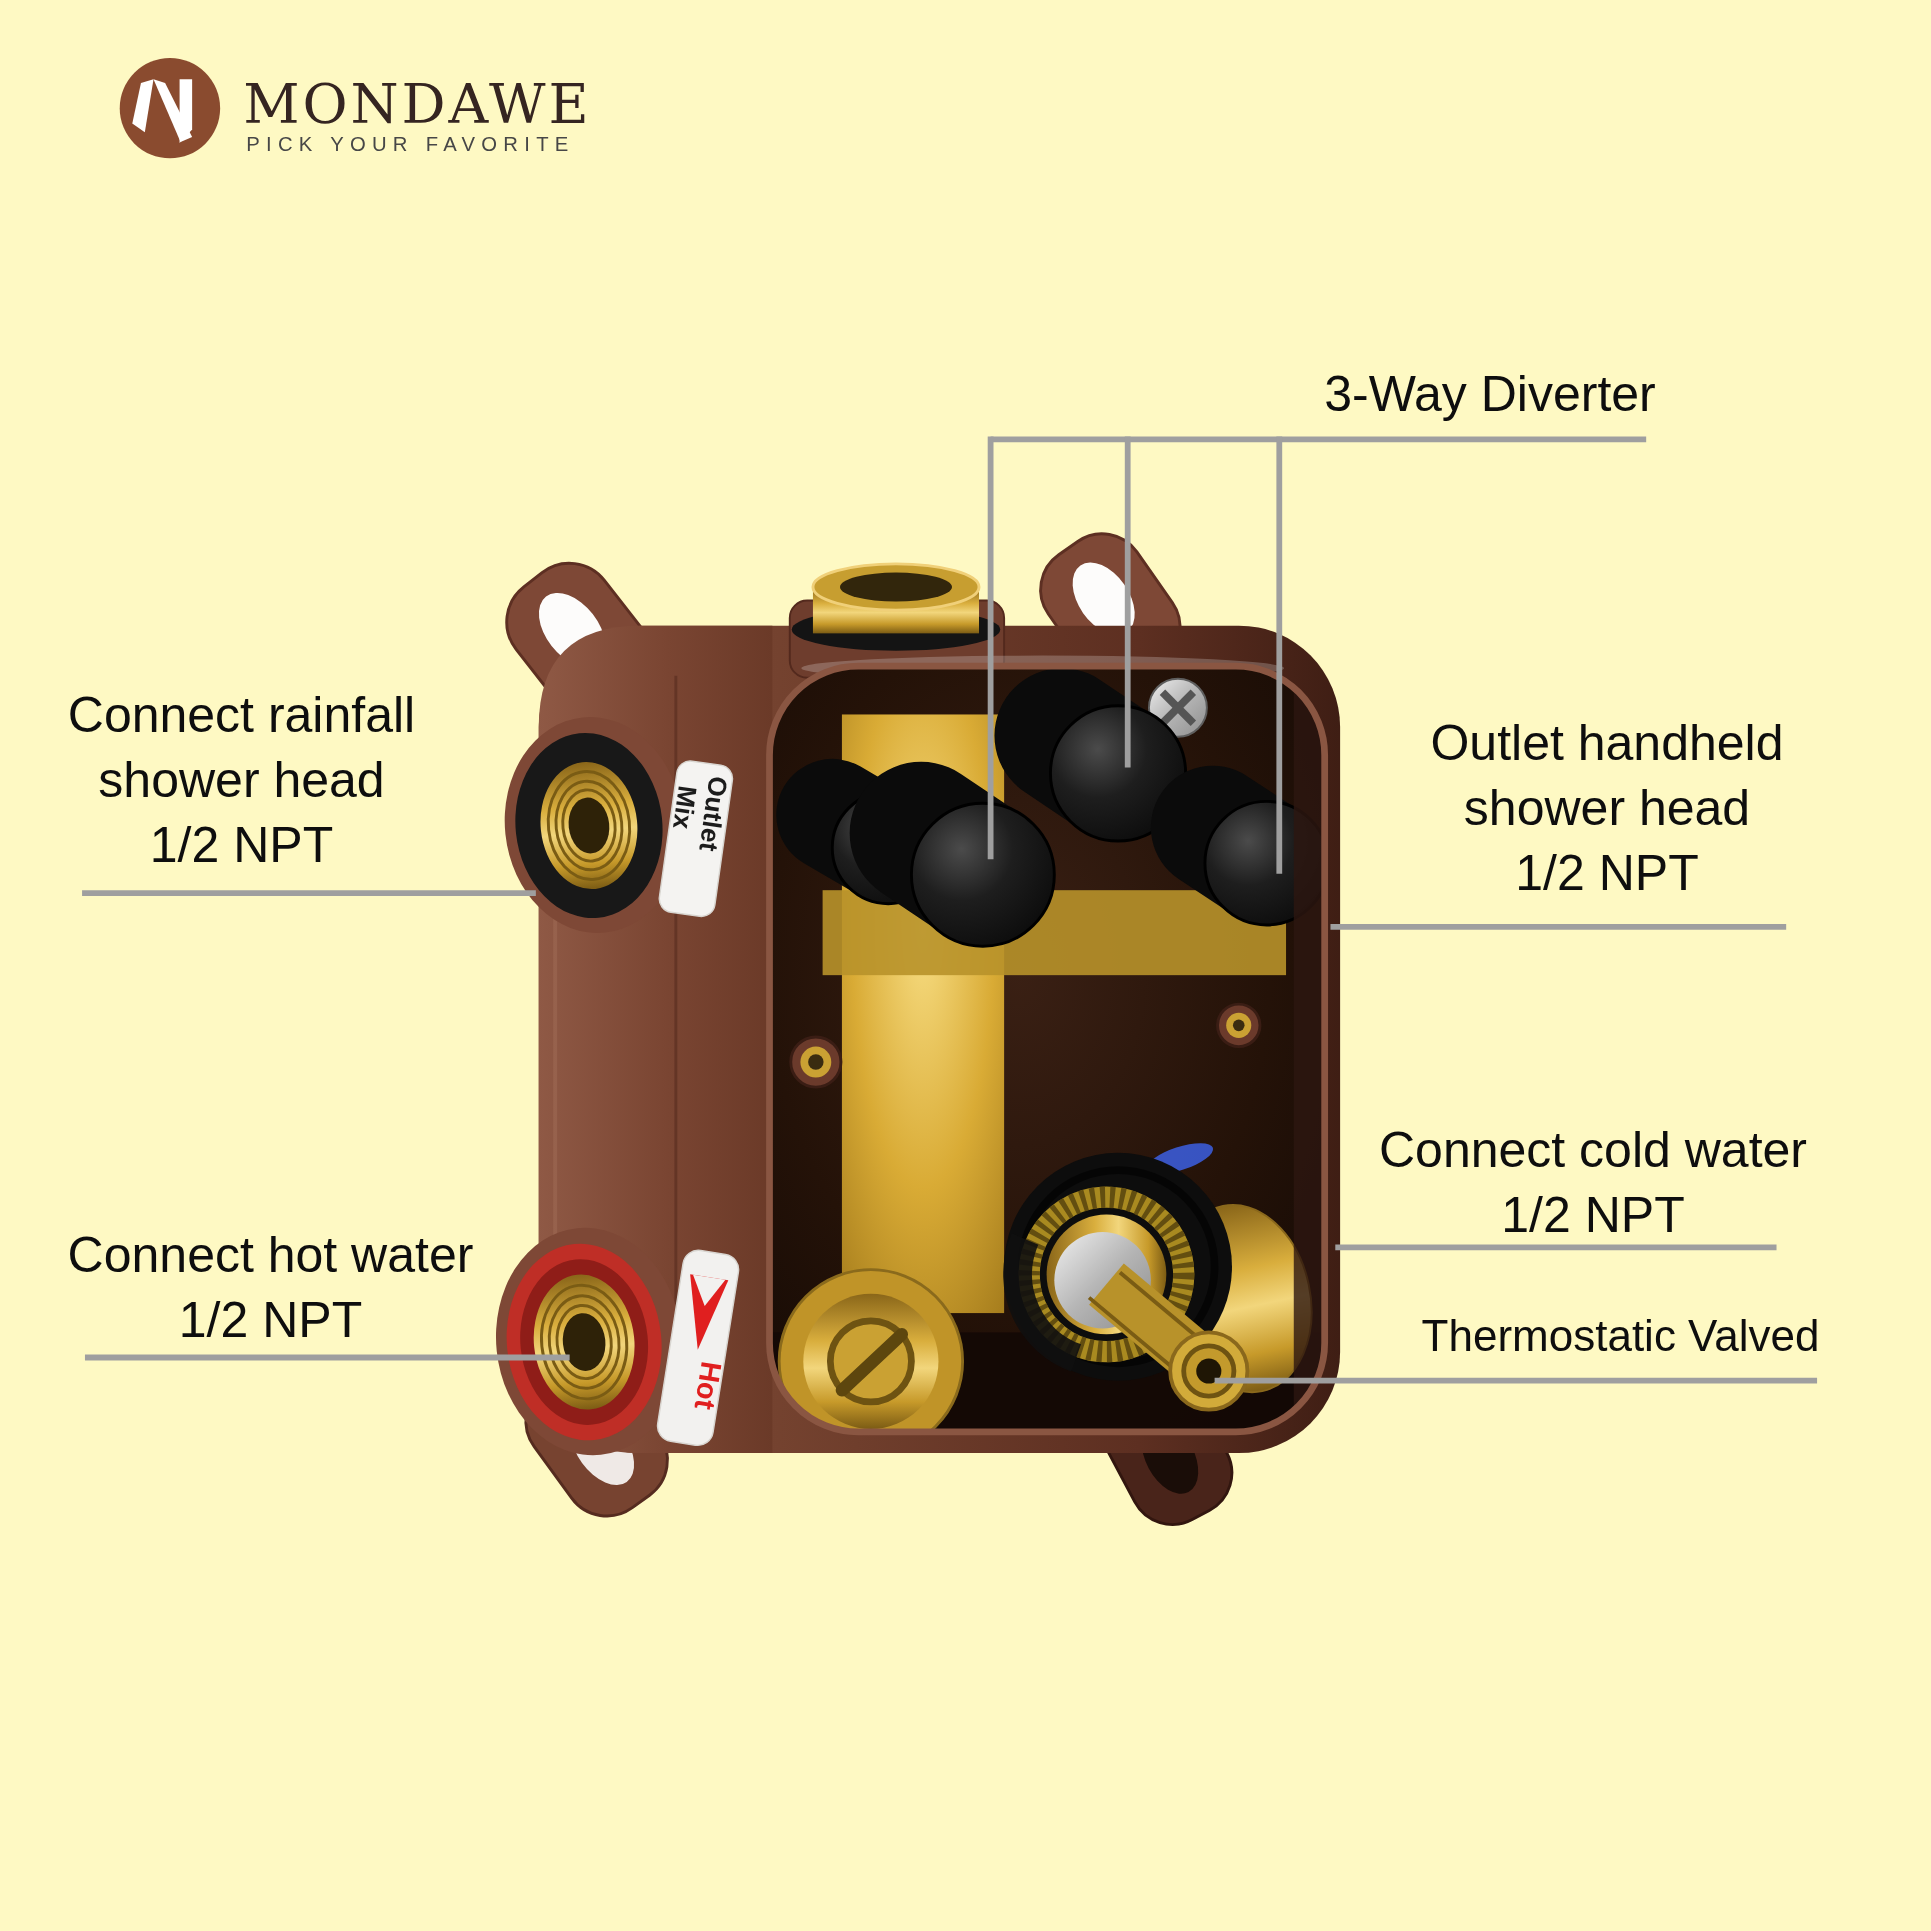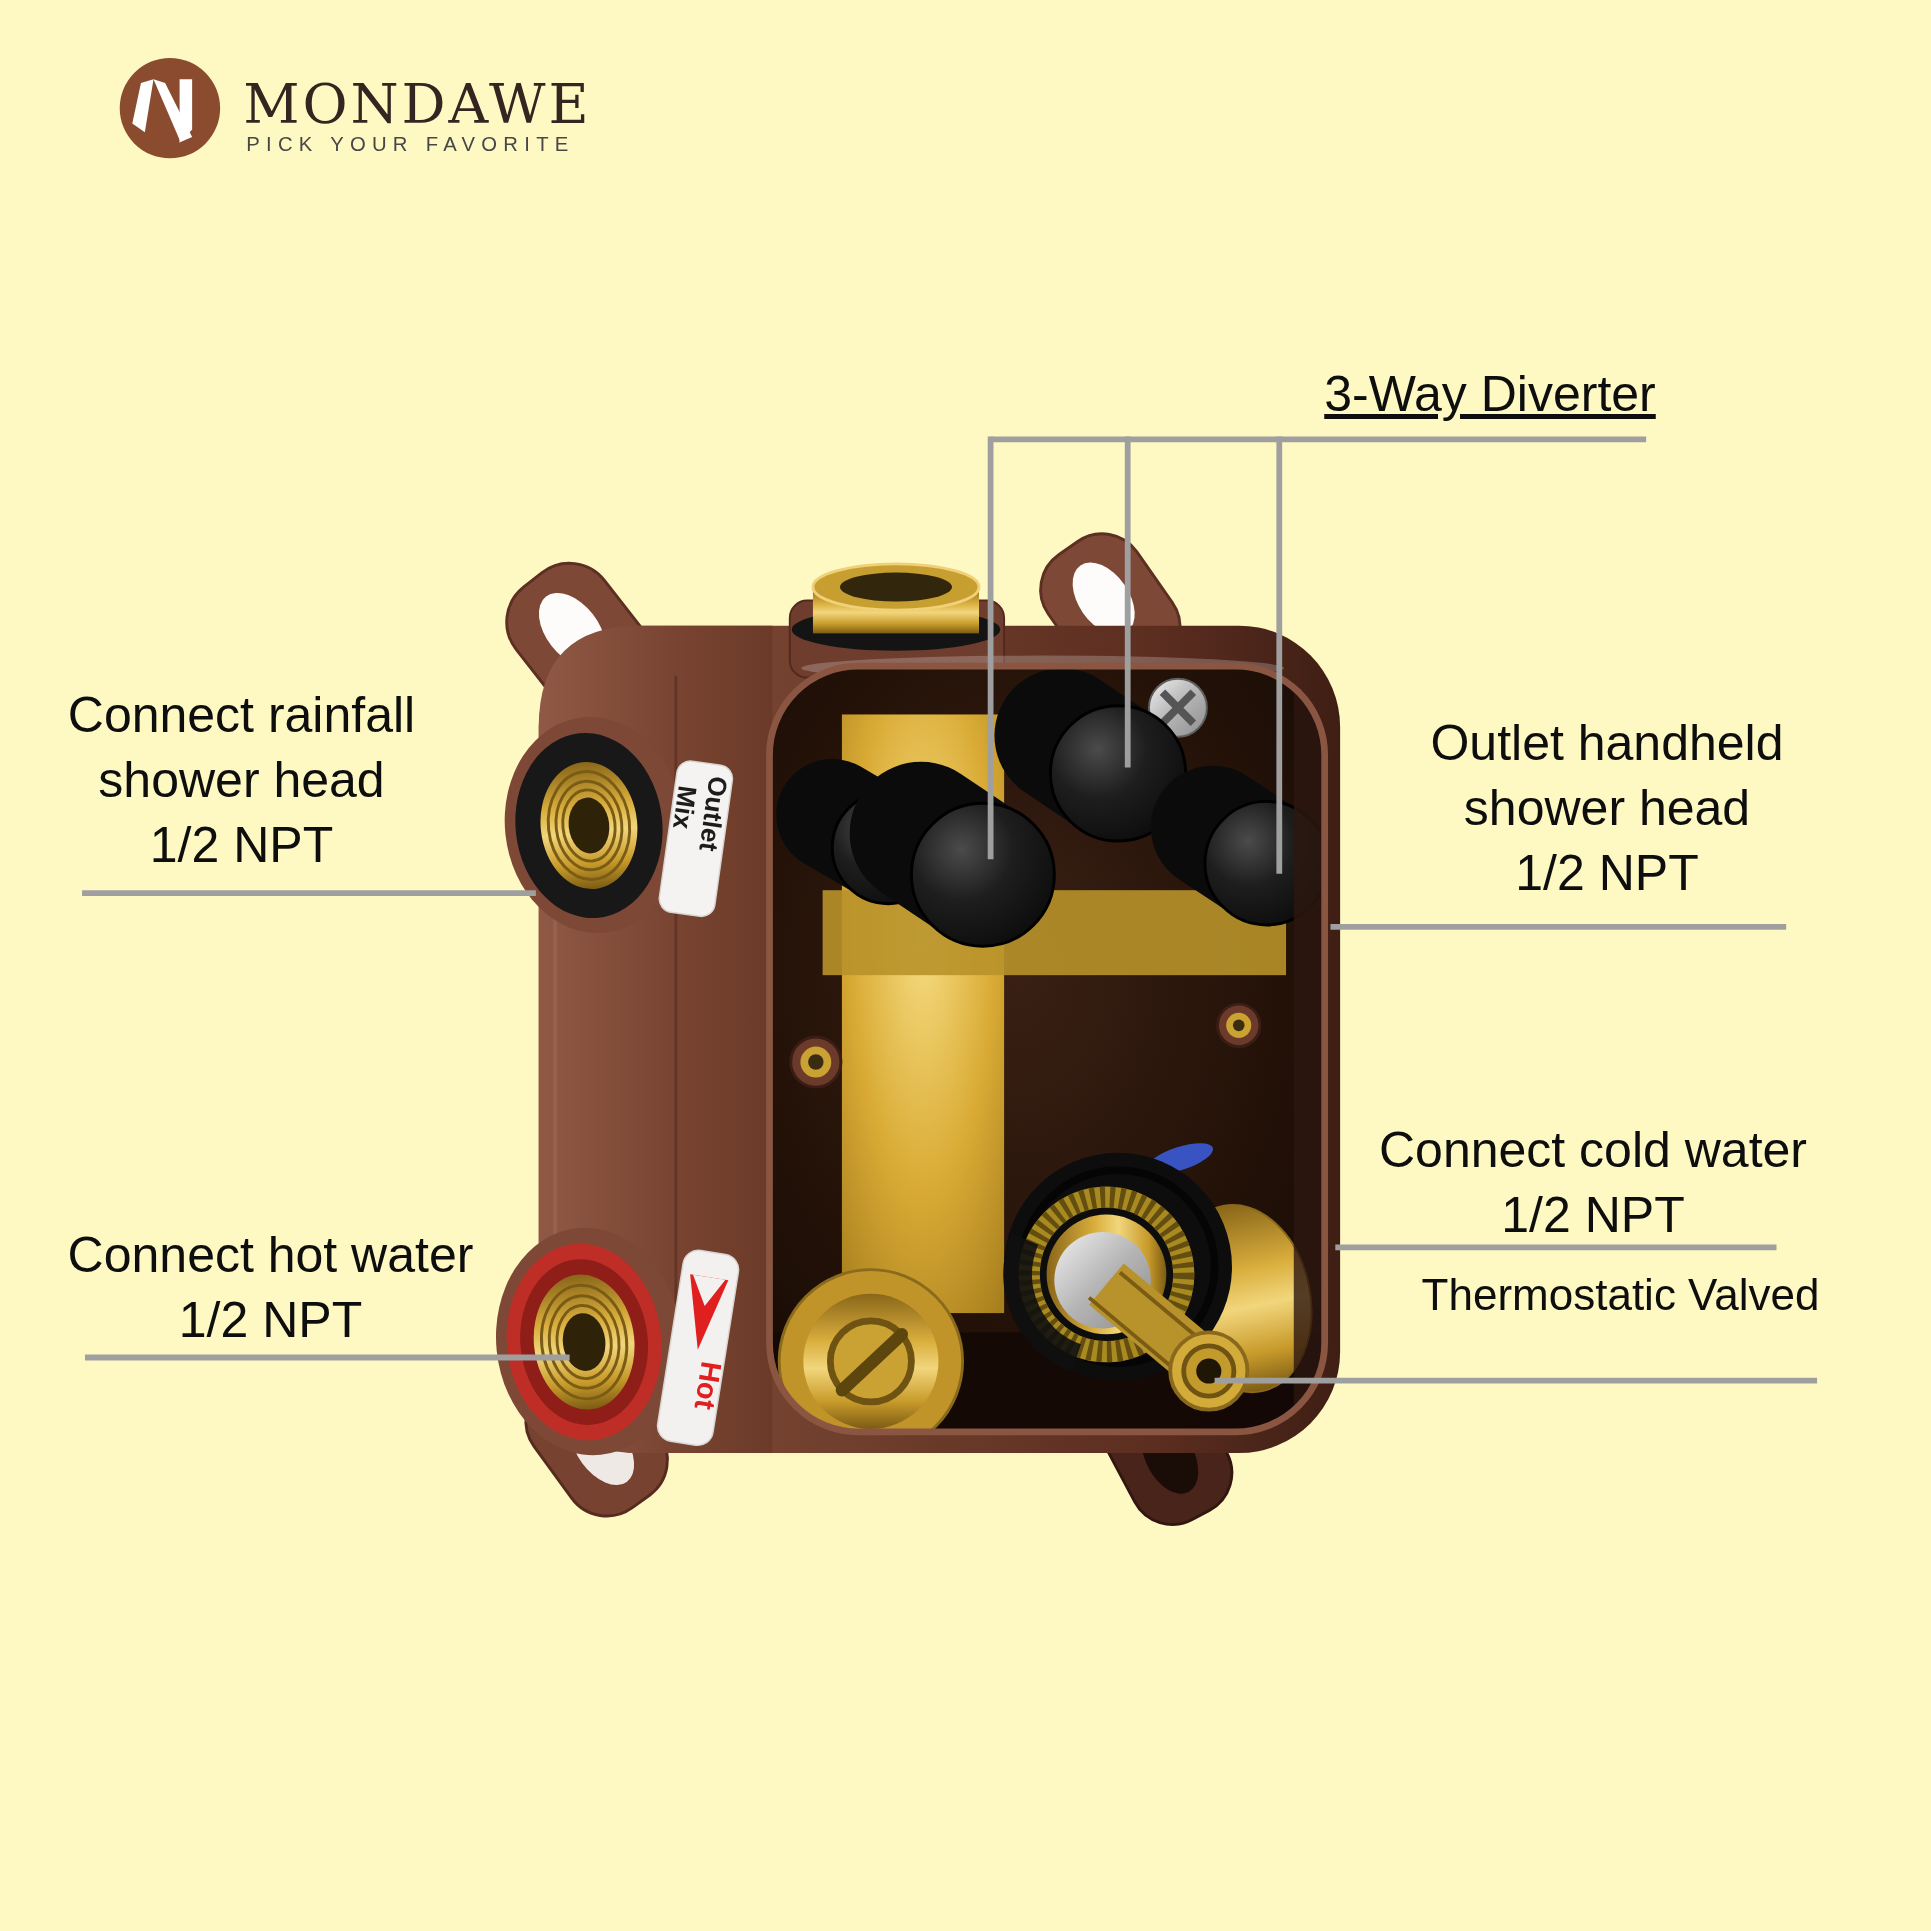--- a/index.html
+++ b/index.html
@@ -235,21 +235,21 @@
         <line x1="1325" y1="452" x2="1325" y2="905"></line>
       </g>
       <line x1="85" y1="925" x2="555" y2="925"></line>
       <line x1="88" y1="1406" x2="590" y2="1406"></line>
       <line x1="1378" y1="960" x2="1850" y2="960"></line>
       <line x1="1383" y1="1292" x2="1840" y2="1292"></line>
       <line x1="1258" y1="1430" x2="1882" y2="1430"></line>
     </g>
   </svg>
 
-  <div class="label" style="left:1297px;top:362px;width:386px;text-decoration:underline;">
+  <div class="label" style="left:1297px;top:362px;width:386px;">
     <div>3-Way Diverter</div>
   </div>
 
   <div class="label" style="left:29px;top:683px;width:425px;">
     <div>Connect rainfall</div>
     <div>shower head</div>
     <div>1/2 NPT</div>
   </div>
 
   <div class="label" style="left:1390px;top:711px;width:434px;">
@@ -261,18 +261,18 @@
   <div class="label" style="left:1376px;top:1118px;width:434px;">
     <div>Connect cold water</div>
     <div>1/2 NPT</div>
   </div>
 
   <div class="label" style="left:39px;top:1223px;width:463px;">
     <div>Connect hot water</div>
     <div>1/2 NPT</div>
   </div>
 
-  <div class="label label--small" style="left:1379px;top:1266px;width:483px;">
+  <div class="label label--small" style="left:1379px;top:1307px;width:483px;">
     <div>Thermostatic Valved</div>
   </div>
 
 </div>
 
 
 </body></html>

